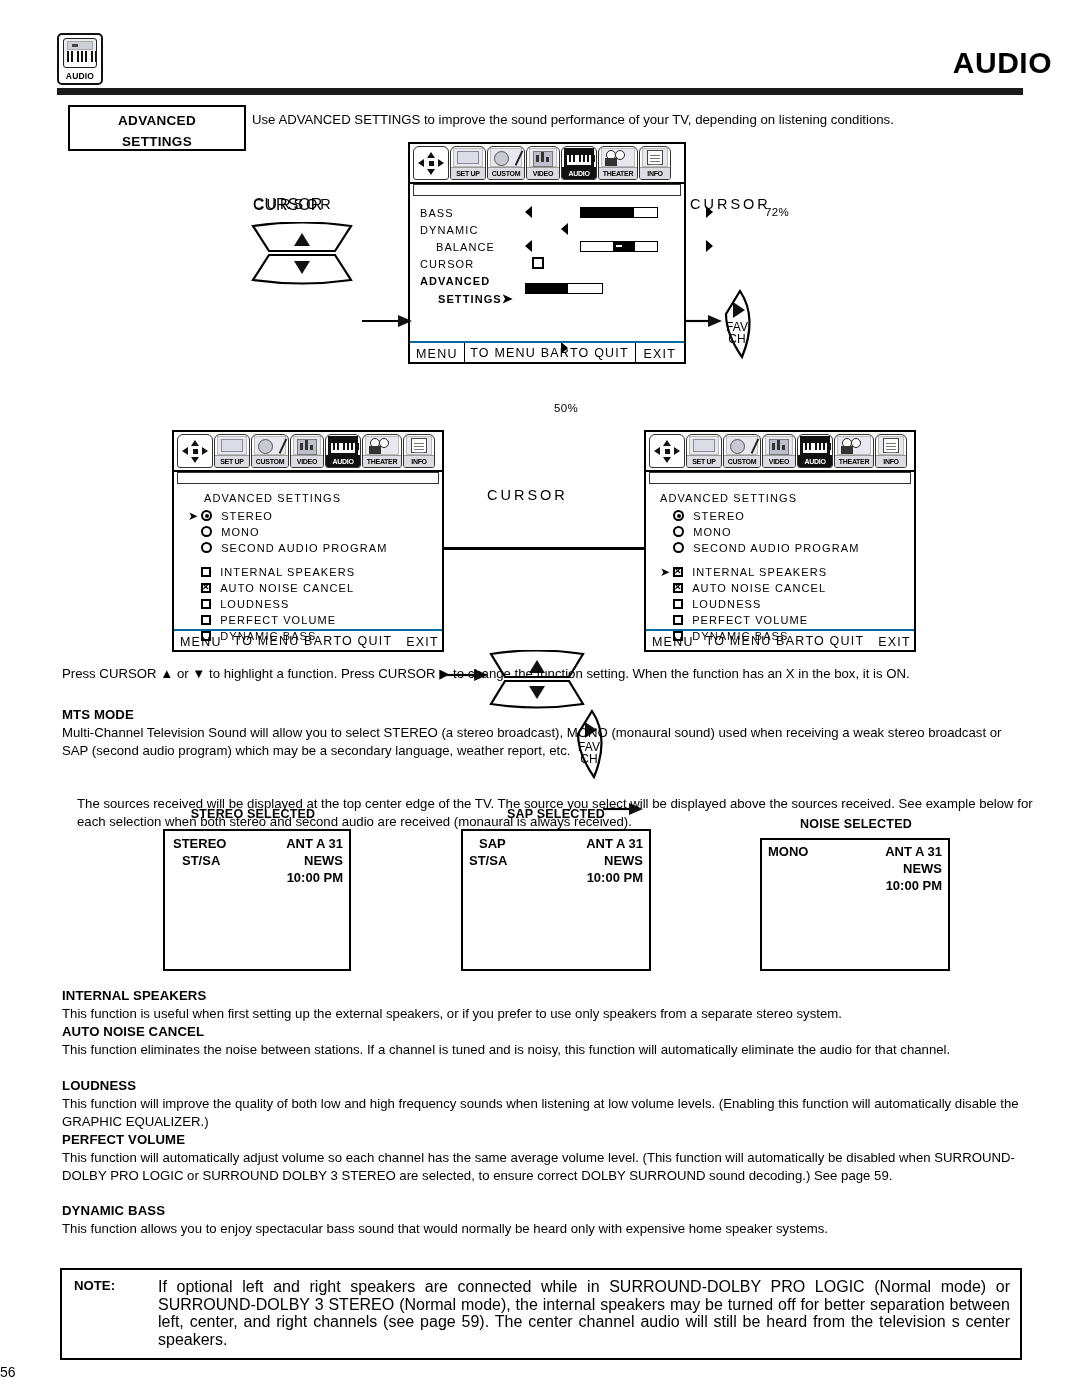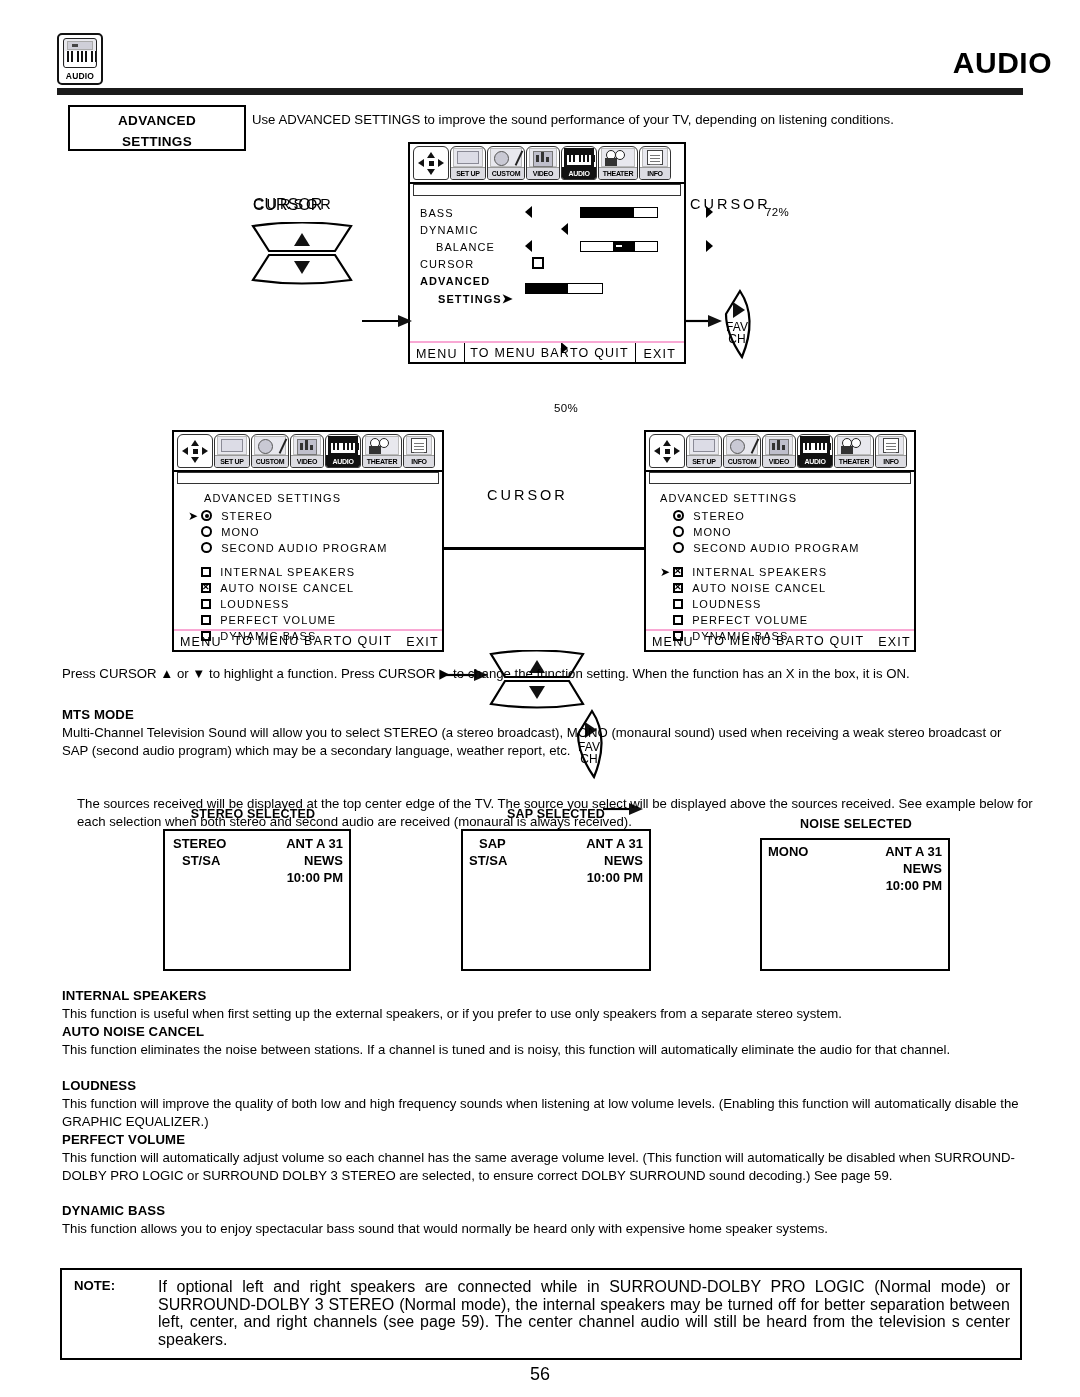--- a/index.html
+++ b/index.html
@@ -57,21 +57,21 @@
   .mi.sel .art .piano{background:#fff;}
   .art .scrn{position:absolute;left:3px;top:2px;right:3px;height:7px;background:#bfbfcc;border:1px solid #777;}
   .art .reel{position:absolute;width:8px;height:8px;border-radius:50%;border:1.2px solid #222;background:#fff;top:1px;}
   .art .cam{position:absolute;left:3px;top:9px;width:12px;height:8px;background:#333;}
   .art .doc{position:absolute;left:4px;top:1px;right:4px;bottom:1px;background:#fff;border:1px solid #444;}
   .art .doc i{position:absolute;left:1.5px;right:2.5px;height:1px;background:#777;}
 
   
   .osdbody{position:relative;font-size:11px;letter-spacing:1.1px;}
   .osdrow{position:absolute;white-space:nowrap;}
-  .botbar{position:absolute;left:0;right:0;bottom:0;height:21px;border-top:2px solid #f9a8d4;display:flex;align-items:center;box-sizing:border-box;}
+  .botbar{position:absolute;left:0;right:0;bottom:0;height:21px;border-top:2px solid #0369a1;display:flex;align-items:center;box-sizing:border-box;}
   .botbar span{font-size:12.5px;letter-spacing:1.2px;white-space:nowrap;}
   .botbar .sepr{width:2px;align-self:stretch;background:#000;}
   .botbar .c1{padding:0 6px;}
   .botbar .c2{flex:1;padding:0 6px;display:flex;justify-content:space-between;}
   .botbar .c3{padding:0 8px;}
 
   
   .sld{position:absolute;display:flex;align-items:center;gap:48px;}
   .sld .larr{width:0;height:0;border-top:6px solid transparent;border-bottom:6px solid transparent;border-right:7px solid #000;}
   .sld .rarr{width:0;height:0;border-top:6px solid transparent;border-bottom:6px solid transparent;border-left:7px solid #000;}
@@ -99,21 +99,21 @@
   .mts .r{position:absolute;right:6px;text-align:right;font-size:13px;font-weight:700;}
 
   
   .p{position:absolute;font-size:13.2px;line-height:17.6px;}
   .h{position:absolute;font-size:13.2px;font-weight:700;line-height:17.6px;letter-spacing:.1px;}
 
   
   #note-box{left:60px;top:1268px;width:962px;height:92px;border:2.5px solid #000;box-sizing:border-box;}
   #note-label{position:absolute;left:12px;top:8px;font-size:13.2px;font-weight:700;}
   #note-text{position:absolute;left:96px;top:8px;right:10px;font-size:16px;line-height:17.6px;text-align:justify;}
-  #page-number{position:absolute;left:0;right:0;top:1364px;text-align:center;font-size:18px;}
+  #page-number{position:absolute;left:0;right:0;top:1364px;font-size:14px;}
 
   .arrowline{position:absolute;background:#000;}
 </style>
 </head>
 <body>
 
 <div class="abs" id="audio-badge">
   <div class="kb">
     <div class="disp"></div>
     <div class="keys">

